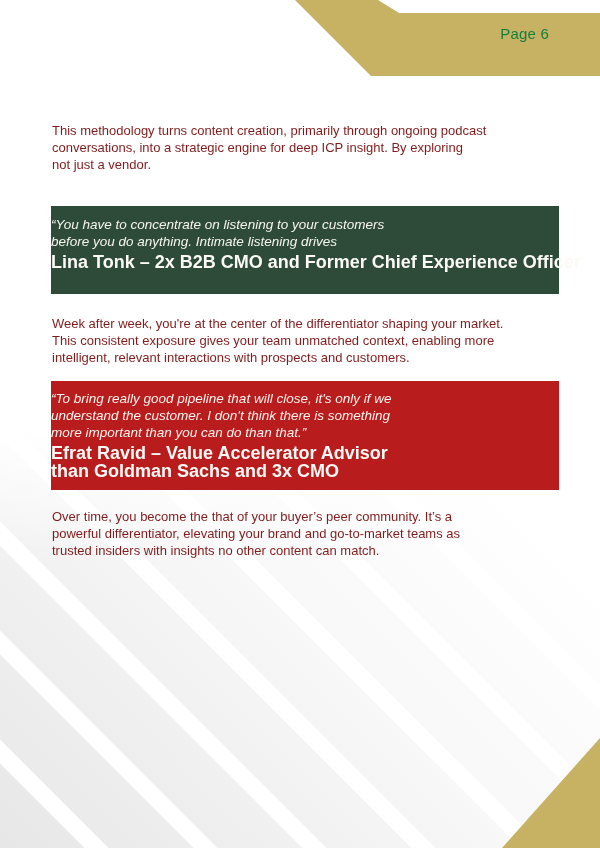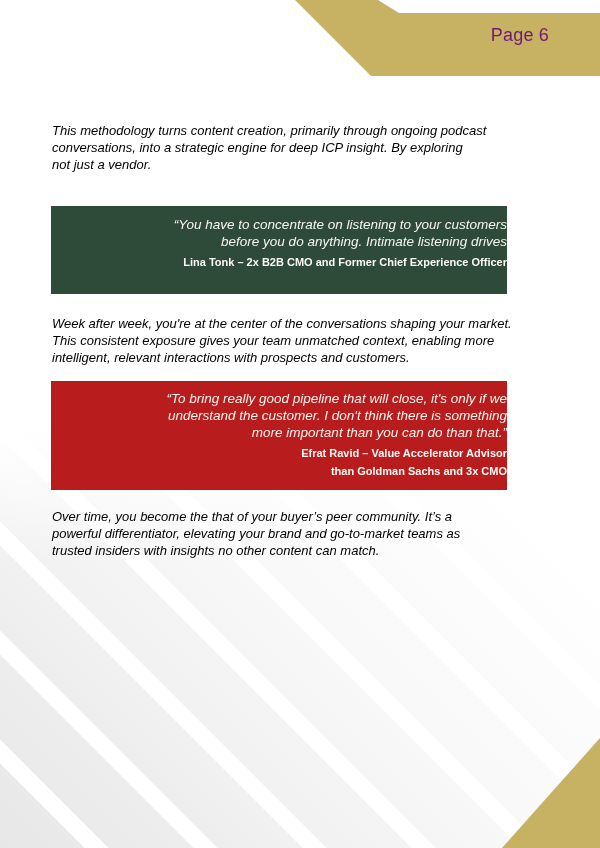--- a/index.html
+++ b/index.html
@@ -21,41 +21,41 @@
   
   .corner{
     position:absolute;right:0;bottom:0;width:98px;height:110px;
     background:#C7B162;
     clip-path:polygon(100% 0,100% 100%,0 100%);
   }
   
   .banner{position:absolute;top:0;left:0;width:600px;height:80px;}
   .page-number{
     position:absolute;top:25px;right:51px;
-    font-size:18px;color:#701a75;letter-spacing:0.2px;
+    font-size:15px;color:#15803d;letter-spacing:0.2px;
   }
   
-  .para{position:absolute;left:52px;color:#000000;font-size:13px;line-height:17px;font-style:italic;}
+  .para{position:absolute;left:52px;color:#7f1d1d;font-size:13px;line-height:17px;}
   .para .ln{white-space:nowrap;}
   .para1{top:122px;}
   .para2{top:315px;}
   .para3{top:508px;}
   
   .quote-box{
-    position:absolute;left:51px;width:456px;box-sizing:border-box;
-    text-align:right;color:#f7f6f1;padding-left:32px;
+    position:absolute;left:51px;width:508px;box-sizing:border-box;
+    text-align:left;color:#f7f6f1;
   }
   .quote-box.green{top:206px;height:88px;background:#2E4A39;padding-top:10px;}
   .quote-box.gold{top:381px;height:109px;background:#b91c1c;padding-top:9px;}
   .quote-line{
     font-style:italic;font-size:13.5px;line-height:17px;white-space:nowrap;
   }
   .attr{margin-top:4px;}
   .attr-line{
-    font-weight:700;font-size:11px;line-height:17.5px;white-space:nowrap;color:#fbfaf6;
+    font-weight:700;font-size:18px;line-height:17.5px;white-space:nowrap;color:#fbfaf6;
   }
 </style>
 </head>
 <body>
 
 <div class="page">
 
   <div class="stripes"></div>
 
   <div class="corner"></div>
@@ -73,21 +73,21 @@
 
   <div class="quote-box green">
     <div class="quote-line">“You have to concentrate on listening to your customers</div>
     <div class="quote-line">before you do anything. Intimate listening drives</div>
     <div class="attr">
       <div class="attr-line">Lina Tonk – 2x B2B CMO and Former Chief Experience Officer</div>
     </div>
   </div>
 
   <div class="para para2">
-    <div class="ln">Week after week, you're at the center of the conversations shaping your market.</div>
+    <div class="ln">Week after week, you're at the center of the differentiator shaping your market.</div>
     <div class="ln">This consistent exposure gives your team unmatched context, enabling more</div>
     <div class="ln">intelligent, relevant interactions with prospects and customers.</div>
   </div>
 
   <div class="quote-box gold">
     <div class="quote-line">“To bring really good pipeline that will close, it's only if we</div>
     <div class="quote-line">understand the customer. I don't think there is something</div>
     <div class="quote-line">more important than you can do than that.”</div>
     <div class="attr">
       <div class="attr-line">Efrat Ravid – Value Accelerator Advisor</div>

